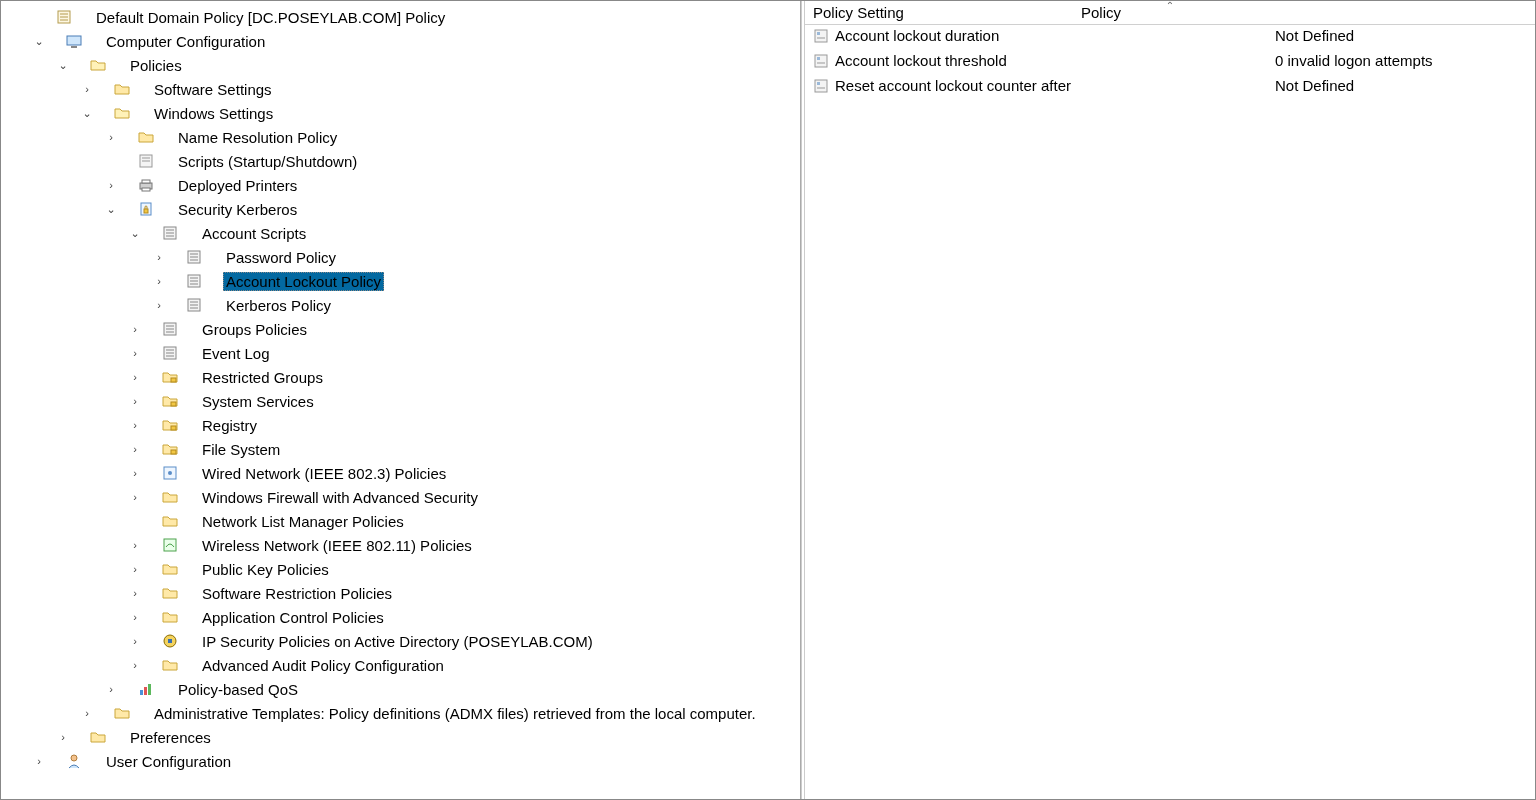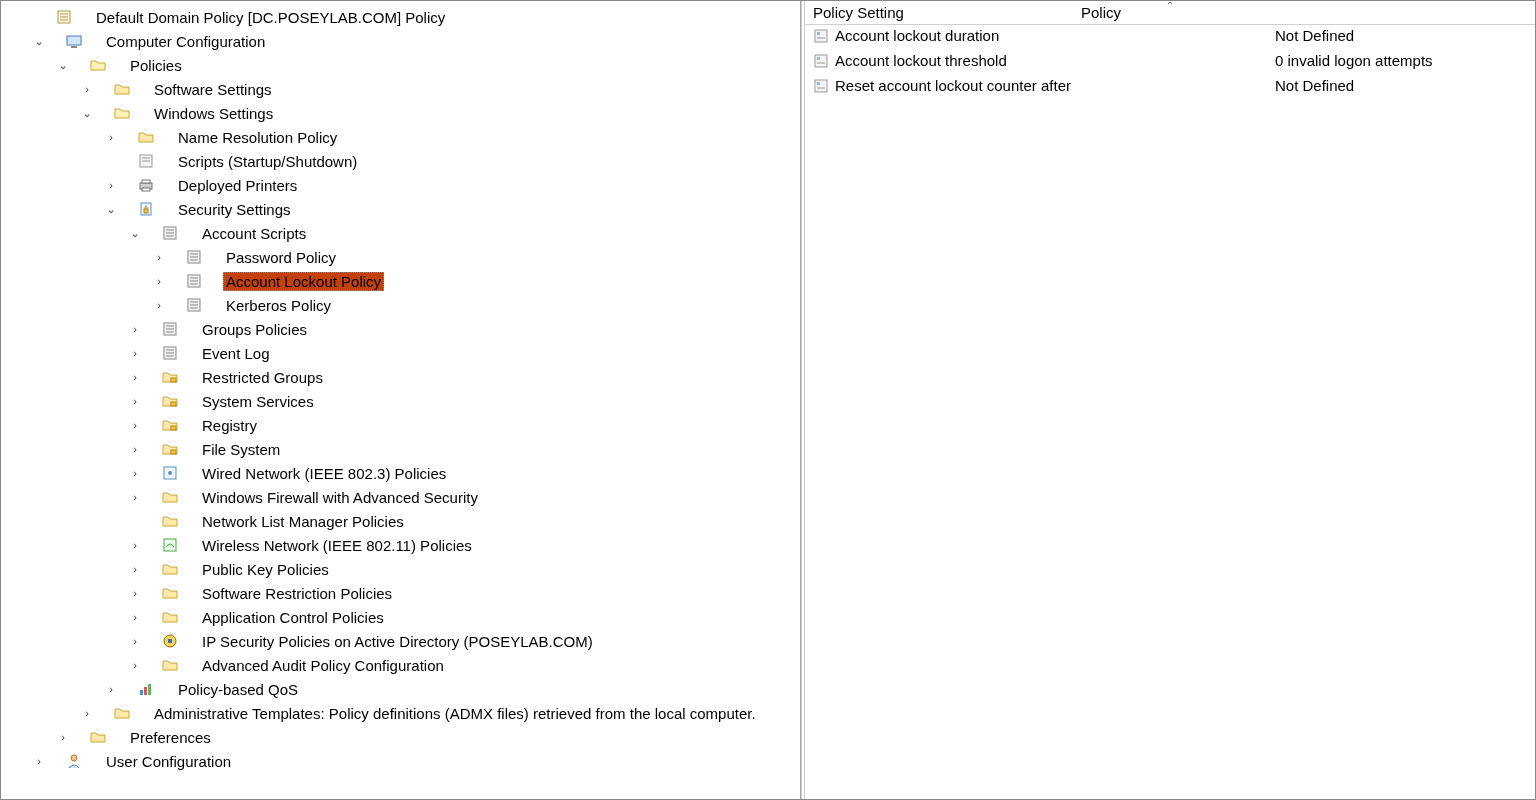--- a/index.html
+++ b/index.html
@@ -57,21 +57,21 @@
     width: 18px; height: 18px;
     margin: 0 4px 0 2px;
     display: inline-flex;
     align-items: center;
     justify-content: center;
   }
   .tree-row .label {
     padding: 1px 3px;
   }
   .tree-row.selected .label {
-    background: #c2410c;
+    background: #0369a1;
     border: 1px dotted #888;
     padding: 0 2px;
   }
   .indent { display:inline-block; }
 
   
   .right-header {
     display: flex;
     border-bottom: 1px solid #d0d0d0;
     font-size: 15px;
@@ -221,21 +221,21 @@
     <div class="tree-row">
       <span class="indent" style="width:82px"></span>
       <span class="expander">⌄</span>
       <span class="icon">
         <svg width="16" height="16">
             <rect x="3" y="2" width="10" height="12" fill="#eef6ff" stroke="#5a8dc8"></rect>
             <rect x="6" y="8" width="4" height="4" fill="#f2c744" stroke="#b38a1d"></rect>
             <path d="M7 8v-2a1 1 0 0 1 2 0v2" fill="none" stroke="#b38a1d"></path>
           </svg>
       </span>
-      <span class="label">Security Settings</span>
+      <span class="label">Security Kerberos</span>
     </div>
 
     <div class="tree-row">
       <span class="indent" style="width:106px"></span>
       <span class="expander">⌄</span>
       <span class="icon">
         <svg width="16" height="16">
             <rect x="2" y="2" width="12" height="12" fill="#f4f4f4" stroke="#888"></rect>
             <line x1="4" y1="5" x2="12" y2="5" stroke="#888"></line>
             <line x1="4" y1="8" x2="12" y2="8" stroke="#888"></line>

